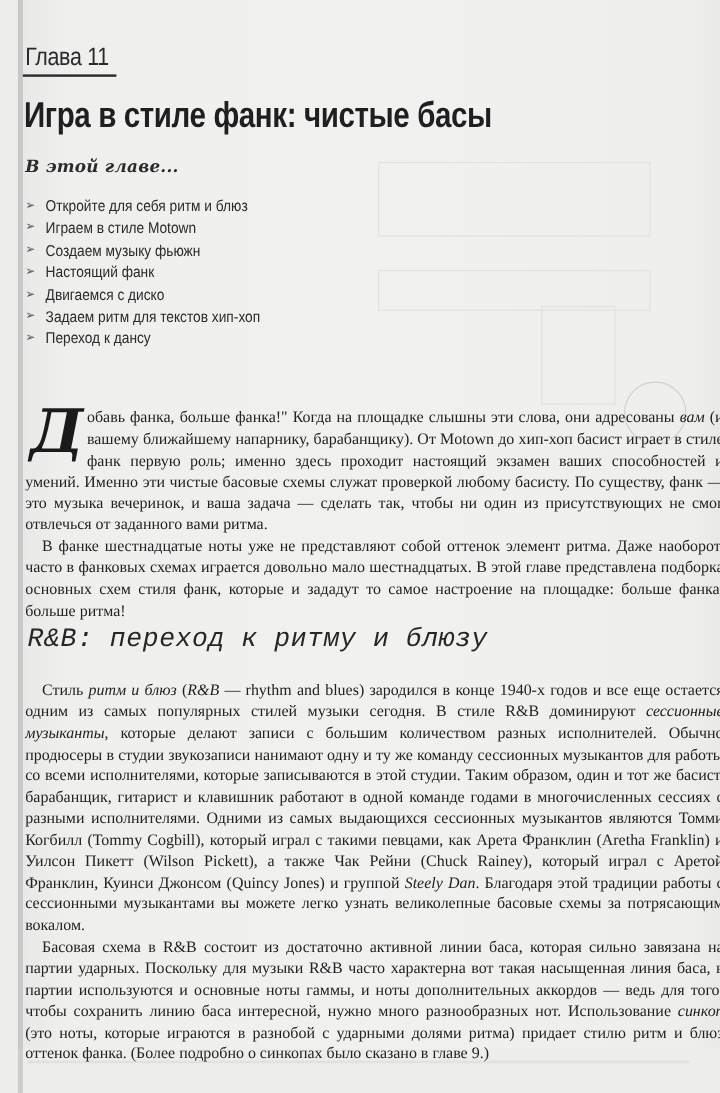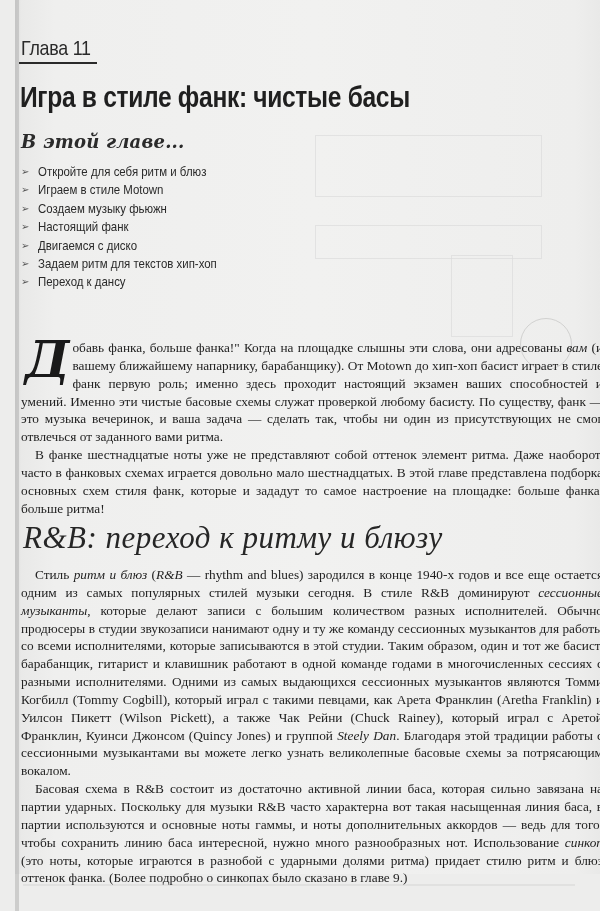--- a/index.html
+++ b/index.html
@@ -76,21 +76,21 @@
       transform-origin: left top;
       white-space: nowrap;
     }
     .in-chapter {
       position: absolute;
       left: 6px;
       top: 131px;
       font-family: "DejaVu Serif", serif;
       font-style: italic;
       font-weight: bold;
-      font-size: 18px;
+      font-size: 14px;
       color: #2b2b2b;
       letter-spacing: 0.2px;
     }
     .toc-list {
       position: absolute;
       left: 6px;
       top: 163px;
       margin: 0;
       padding: 0;
       list-style: none;
@@ -144,23 +144,23 @@
       line-height: 38px;
       height: 40px;
       margin: 0 3px 0 4px;
       padding-top: 2px;
       color: #1a1a1a;
     }
     .section-heading {
       position: absolute;
       left: 8px;
       top: 520px;
-      font-family: Liberation Serif, serif;
-      font-style: italic;
-      font-size: 31px;
+      font-family: Liberation Mono, monospace;
+      font-style: italic;
+      font-size: 22px;
       color: #262626;
       letter-spacing: 0.5px;
       white-space: nowrap;
     }
     .rnb {
       top: 566px;
     }
     em {
       font-style: italic;
     }

